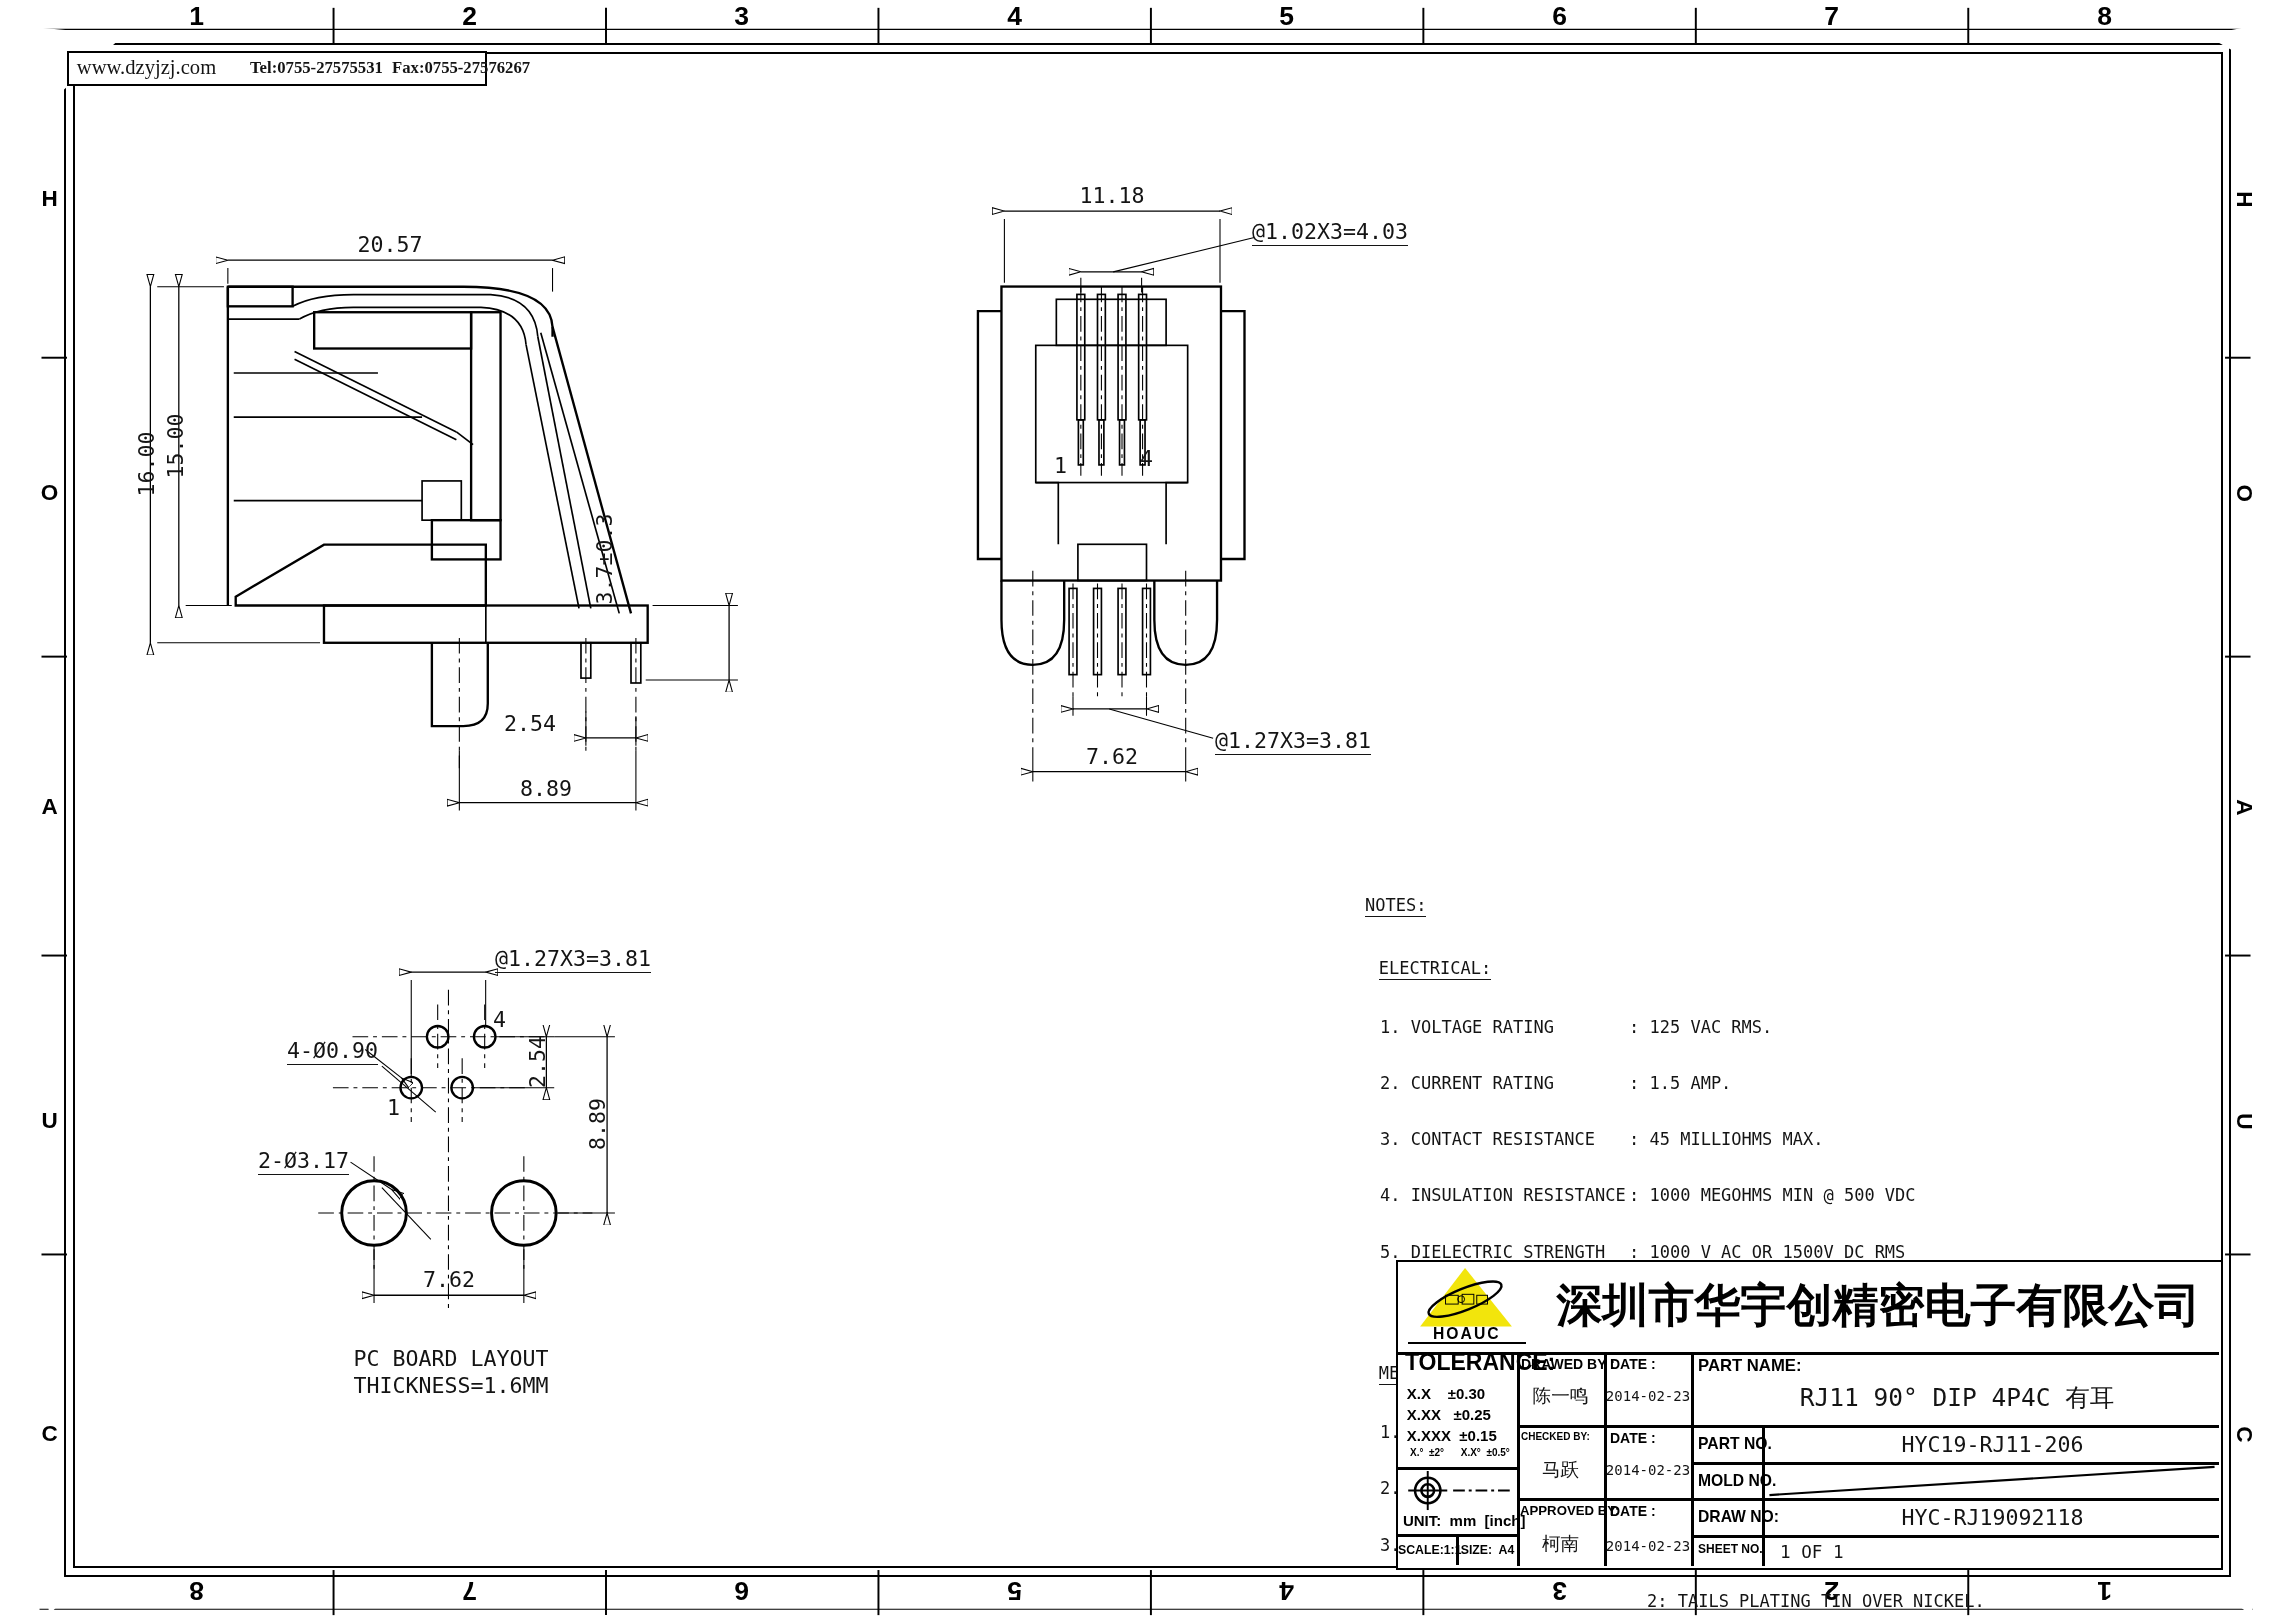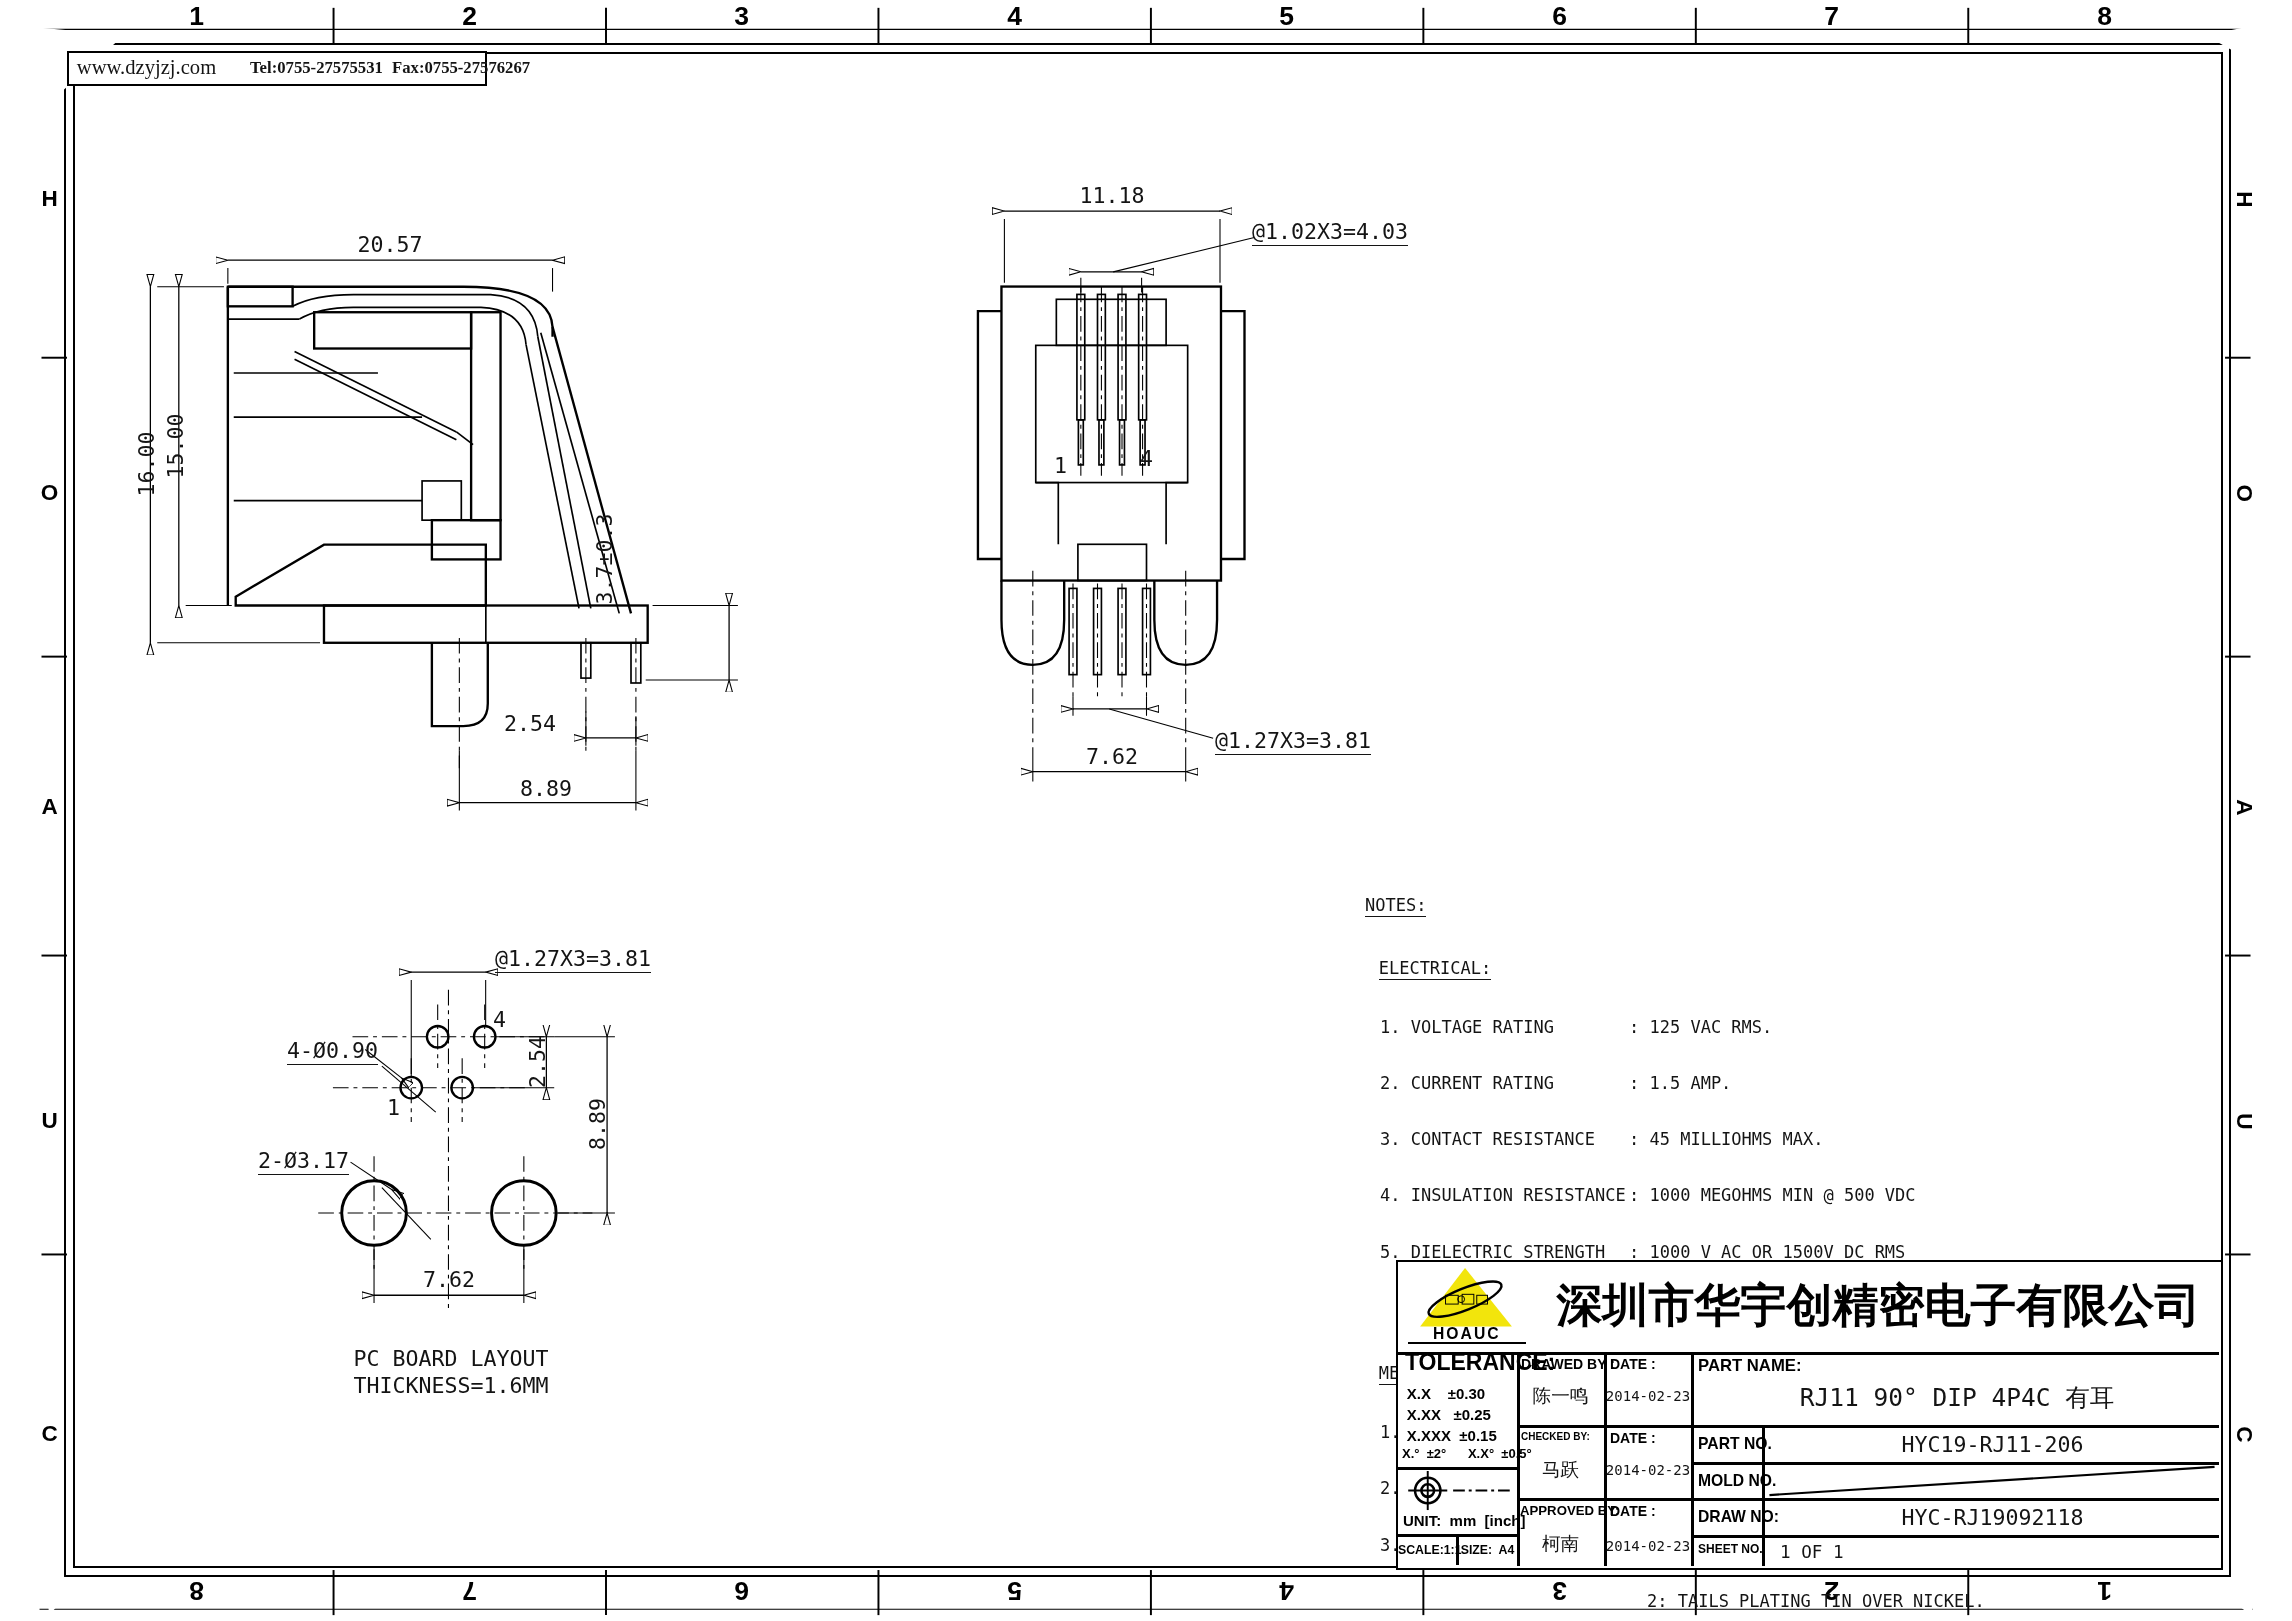--- a/index.html
+++ b/index.html
@@ -342,21 +342,21 @@
       <rect x="70" y="30" width="11" height="9" fill="#000" stroke="none"></rect>
       <circle cx="54" cy="34" r="3.5" fill="#cc0000" stroke="none"></circle>
     </svg>
     <span class="t b c" style="left:9.8px;top:63px;width:118px;font-size:15.7px;letter-spacing:2px;border-bottom:2.5px solid #000">HOAUC</span>
     <span class="t b c" style="left:147px;top:17.6px;width:667px;font-size:46px">深圳市华宇创精密电子有限公司</span>
 
     <span class="t b" style="left:6.9px;top:88px;font-size:23px">TOLERANCE:</span>
     <span class="t b" style="left:8.8px;top:124px;font-size:15px">X.X    ±0.30</span>
     <span class="t b" style="left:8.8px;top:145px;font-size:15px">X.XX   ±0.25</span>
     <span class="t b" style="left:8.8px;top:166px;font-size:15px">X.XXX  ±0.15</span>
-    <span class="t b" style="left:4px;top:185px;font-size:13px">X.°  ±2°      X.X°  ±0.5°</span>
+    <span class="t b" style="left:12px;top:185px;font-size:10px">X.°  ±2°      X.X°  ±0.5°</span>
     <svg style="left:3.9px;top:209px" width="112" height="41" viewBox="0 0 114 42">
       <circle cx="26" cy="20" r="13" stroke-width="2.6"></circle>
       <circle cx="26" cy="20" r="6.5" stroke-width="2.6"></circle>
       <line x1="6" y1="20" x2="46" y2="20" stroke="#cc0000" stroke-width="2"></line>
       <line x1="26" y1="0" x2="26" y2="40" stroke="#cc0000" stroke-width="2"></line>
       <polygon points="60,13 104,3 104,37 60,27" stroke-width="2.4" fill="none"></polygon>
       <line x1="52" y1="20" x2="112" y2="20" stroke="#cc0000" stroke-width="2" stroke-dasharray="12 4 3 4"></line>
     </svg>
     <span class="t b" style="left:4.9px;top:251px;font-size:15px">UNIT:  mm  [inch]</span>
     <span class="t b c" style="left:0;top:282px;width:58px;font-size:12.3px">SCALE:1:1</span>

